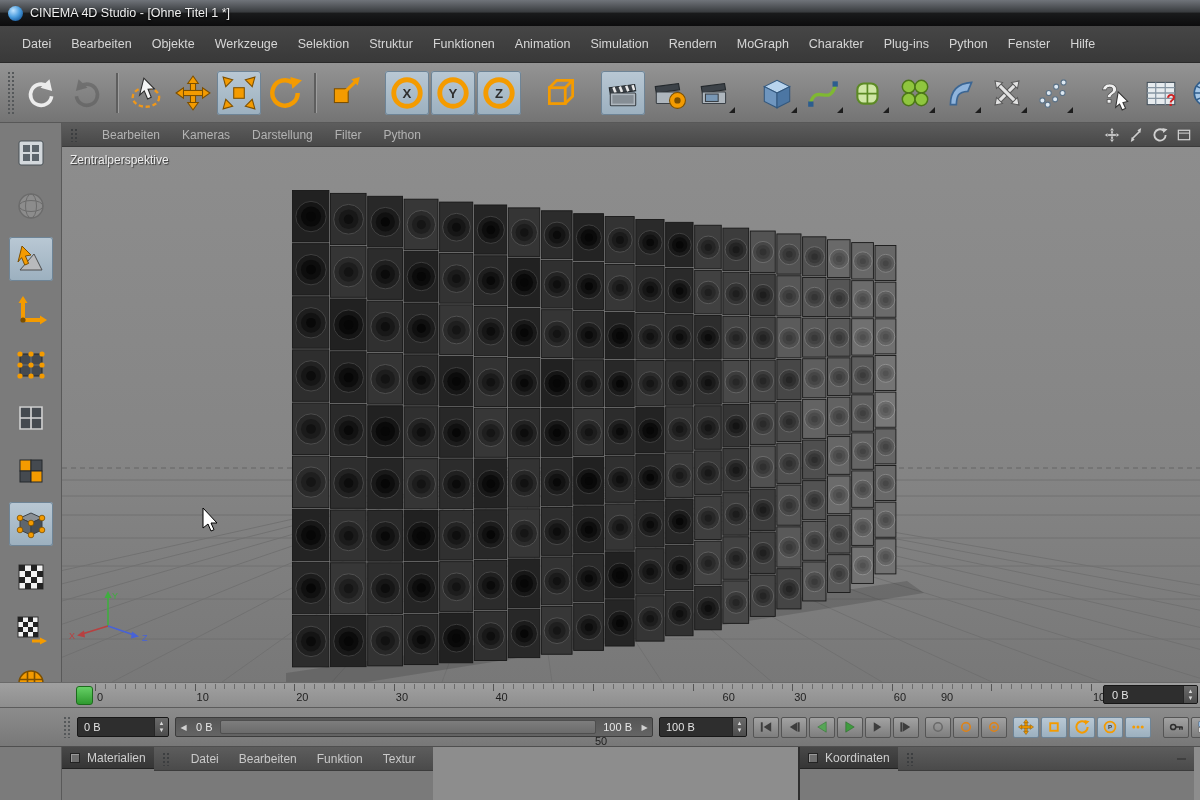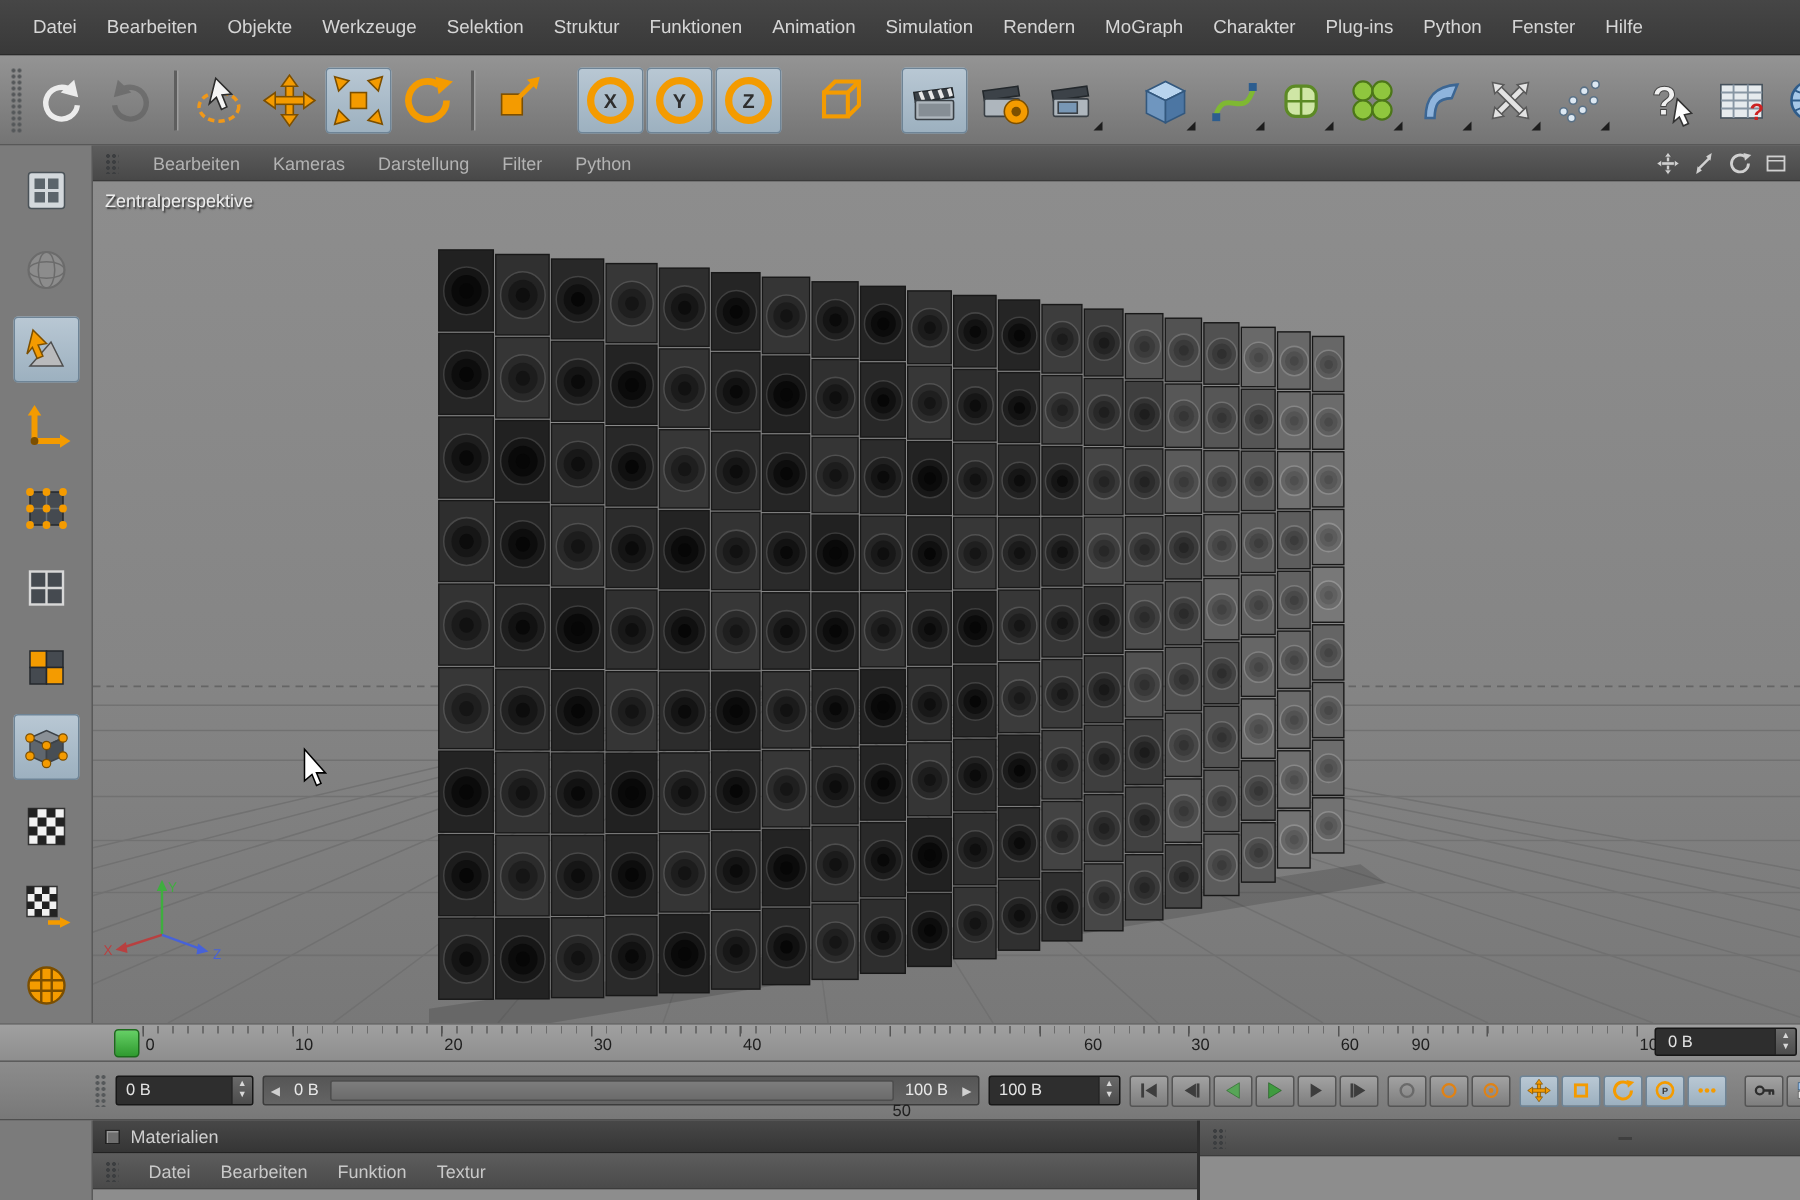--- a/index.html
+++ b/index.html
@@ -89,39 +89,43 @@
   border:1px solid #4e4e4e;border-radius:2px}
 .t-group{display:flex;gap:2px;flex:0 0 auto}
 .t-btn{width:26px;height:21px;background:linear-gradient(#a2a2a2,#7e7e7e);border:1px solid #555;border-radius:2px;
   display:flex;align-items:center;justify-content:center}
 .t-btn.sel{background:linear-gradient(#b9c8d4,#9cb0bf);border-color:#6e8496}
 .t-spacer{flex:1}
 
 
 .panels{height:53px;flex:0 0 auto;display:flex}
 .p-left-pad{width:62px;flex:0 0 auto;background:#7b7b7b;border-right:1px solid #595959}
-.panel{display:flex;flex-direction:column;min-width:0}
+.panel{display:flex;flex-direction:row;min-width:0}
 .panel.materials{width:738px;flex:0 0 auto;border-right:2px solid #2e2e2e}
 .panel.coords{flex:1}
 .p-head{height:22px;flex:0 0 auto;display:flex;align-items:center;gap:7px;padding:0 8px;
   background:linear-gradient(#484848,#353535);border-bottom:1px solid #222;color:#cfcfcf;font-size:12px}
 .p-icon{width:10px;height:10px;background:#6e6e6e;border:1px solid #222;box-shadow:inset 1px 1px 0 #999;flex:0 0 auto}
 .p-menu{height:24px;flex:0 0 auto;display:flex;align-items:center;gap:4px;padding:0 8px;
   background:linear-gradient(#5d5d5d,#4a4a4a);border-bottom:1px solid #3c3c3c;color:#c9c9c9;font-size:12px}
 .p-grip{width:9px;height:14px;margin-right:6px;
   background-image:radial-gradient(circle at 2px 2px,#3c3e40 1.1px,transparent 1.5px);background-size:4px 4px}
 .pm-item{padding:0 10px;white-space:nowrap}
 .p-body{flex:1;background:#8d8d8d}
 .dash{width:9px;height:2px;background:#3f3f3f;margin-left:252px}
 </style>
 </head>
 <body>
 
 <div class="win">
 
+  <div class="titlebar">
+    <span class="logo"></span>
+    <span class="title">CINEMA 4D Studio - [Ohne Titel 1 *]</span>
+  </div>
 
   <div class="menubar" id="menu-bar">
       <span class="menu-item">Datei</span>
       <span class="menu-item">Bearbeiten</span>
       <span class="menu-item">Objekte</span>
       <span class="menu-item">Werkzeuge</span>
       <span class="menu-item">Selektion</span>
       <span class="menu-item">Struktur</span>
       <span class="menu-item">Funktionen</span>
       <span class="menu-item">Animation</span>
@@ -1588,20 +1592,24 @@
         <span id="mat-menu" style="display:flex">
             <span class="pm-item">Datei</span>
             <span class="pm-item">Bearbeiten</span>
             <span class="pm-item">Funktion</span>
             <span class="pm-item">Textur</span>
           </span>
       </div>
       <div class="p-body"></div>
     </div>
     <div class="panel coords">
+      <div class="p-head">
+        <span class="p-icon"></span>
+        <span>Koordinaten</span>
+      </div>
       <div class="p-menu">
         <span class="p-grip"></span>
         <span class="dash"></span>
       </div>
       <div class="p-body"></div>
     </div>
   </div>
 
 </div>
 

